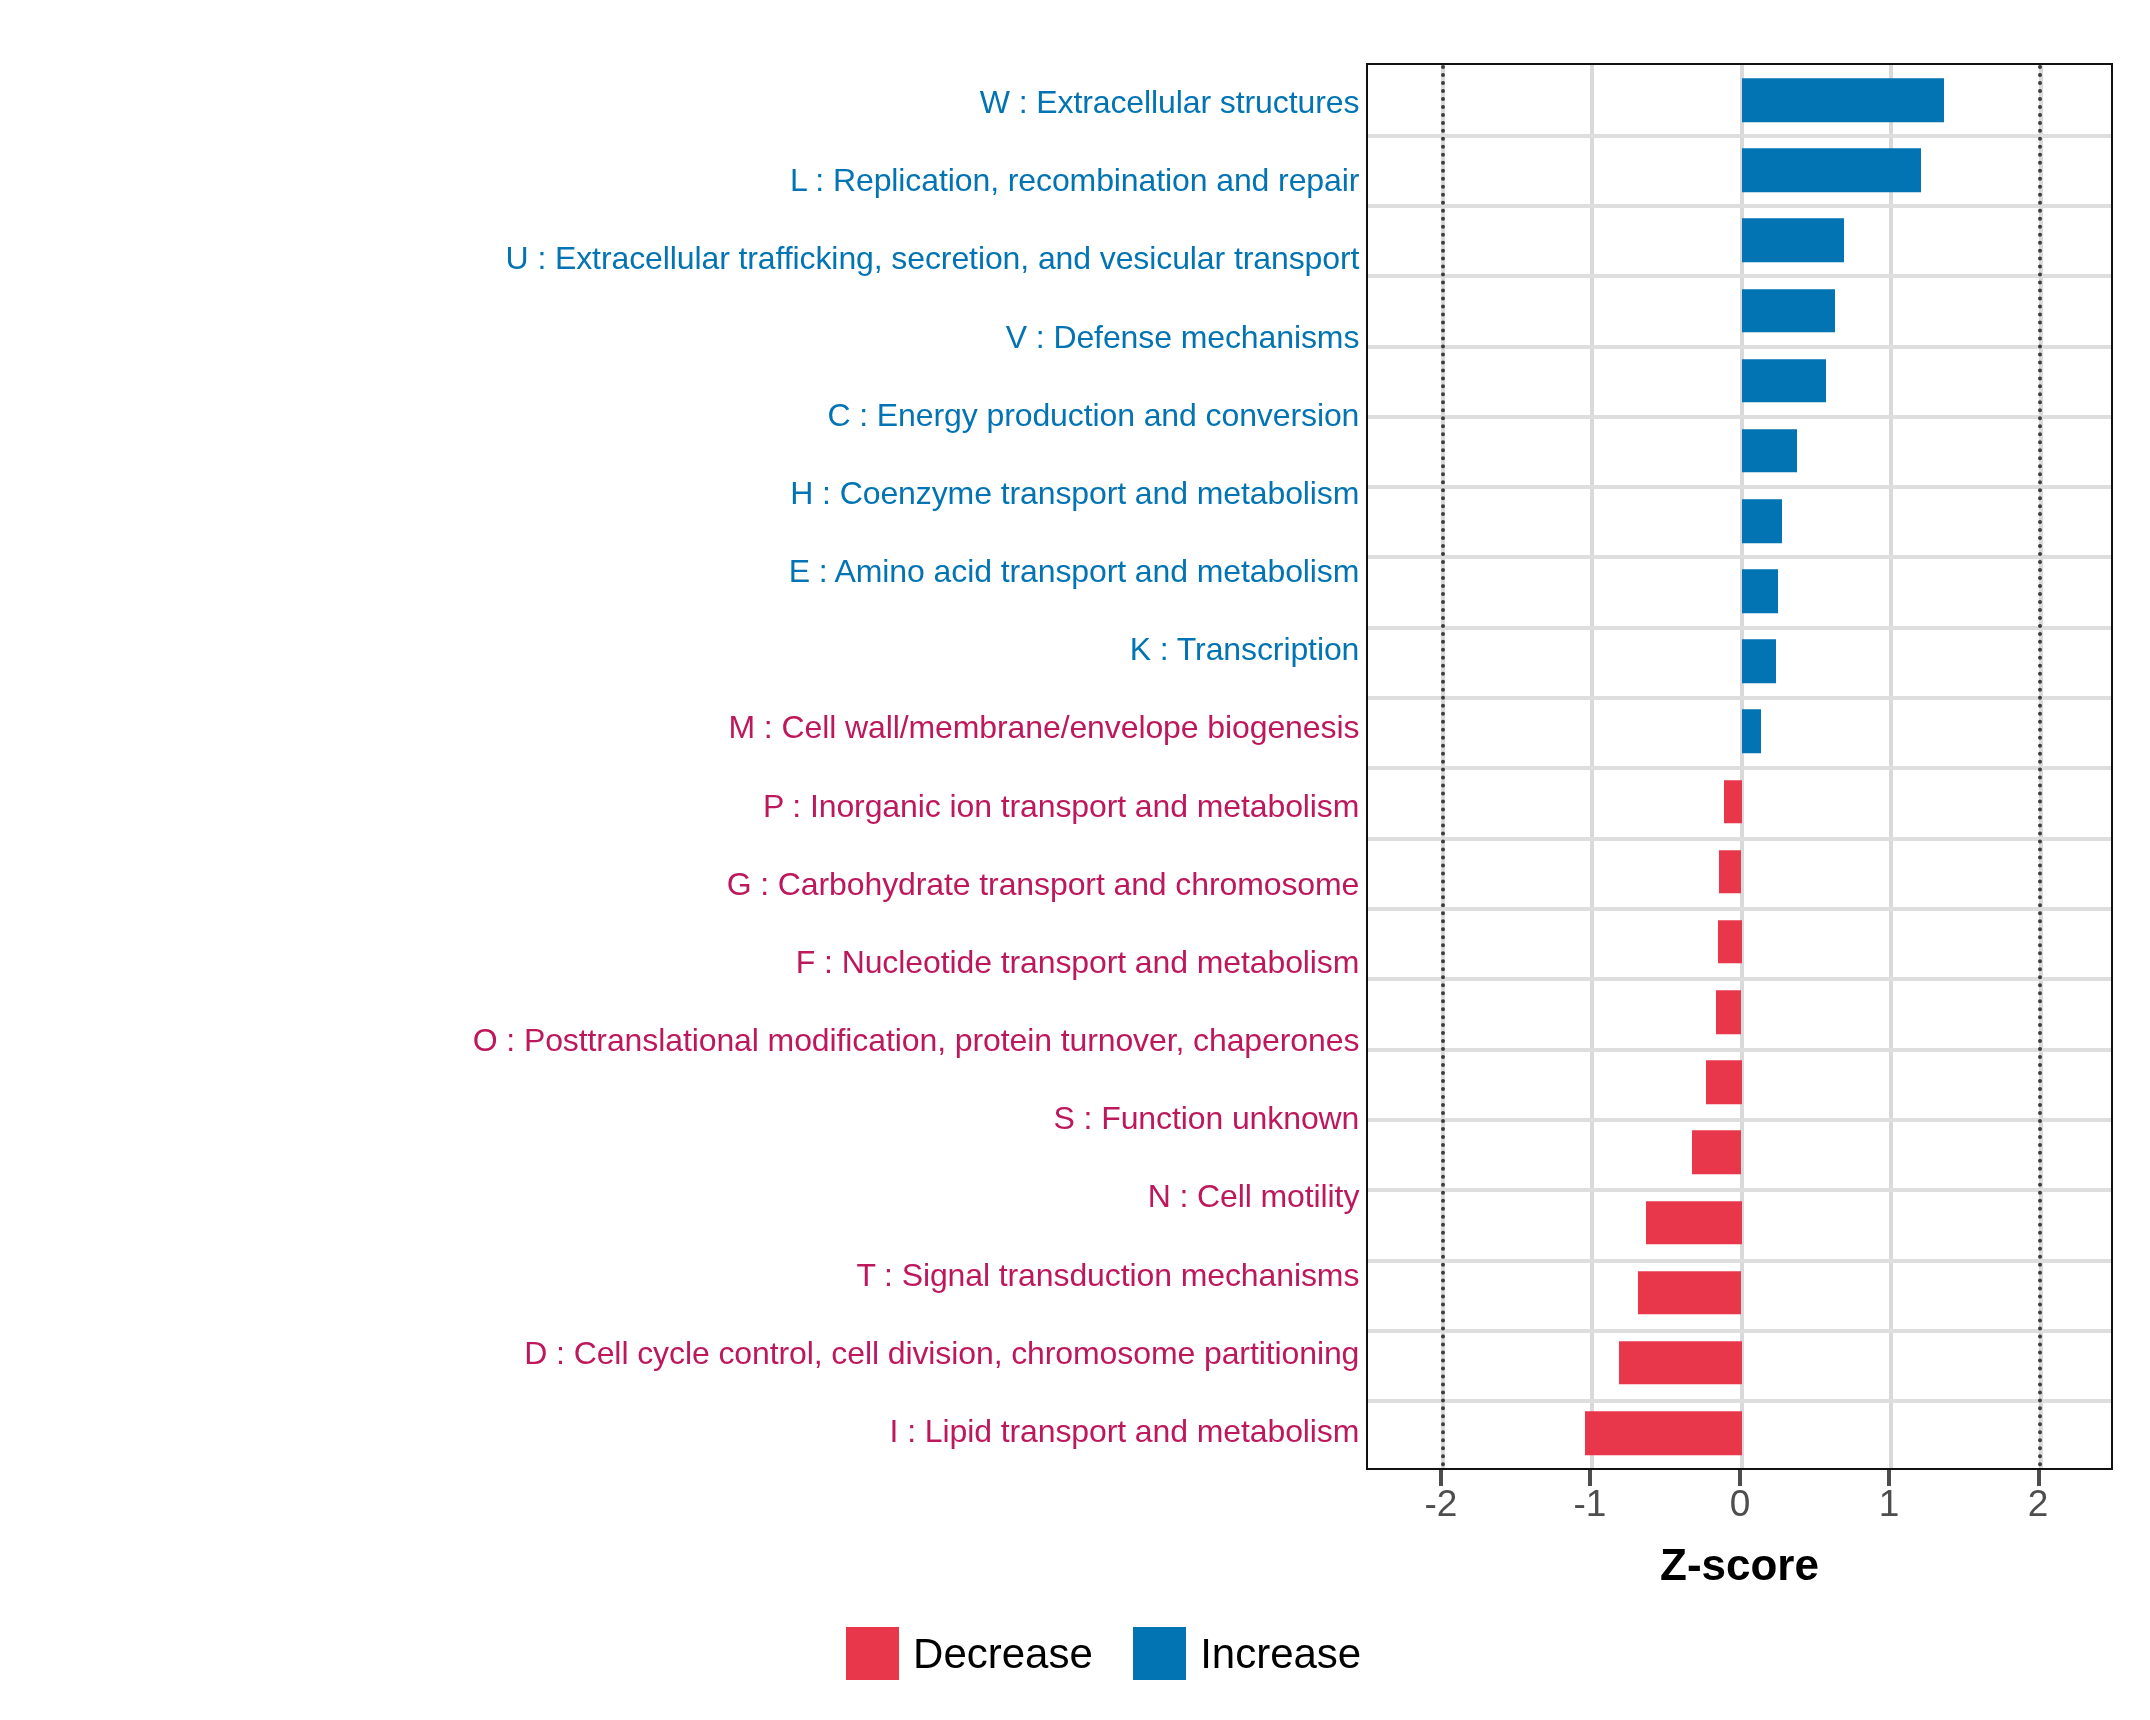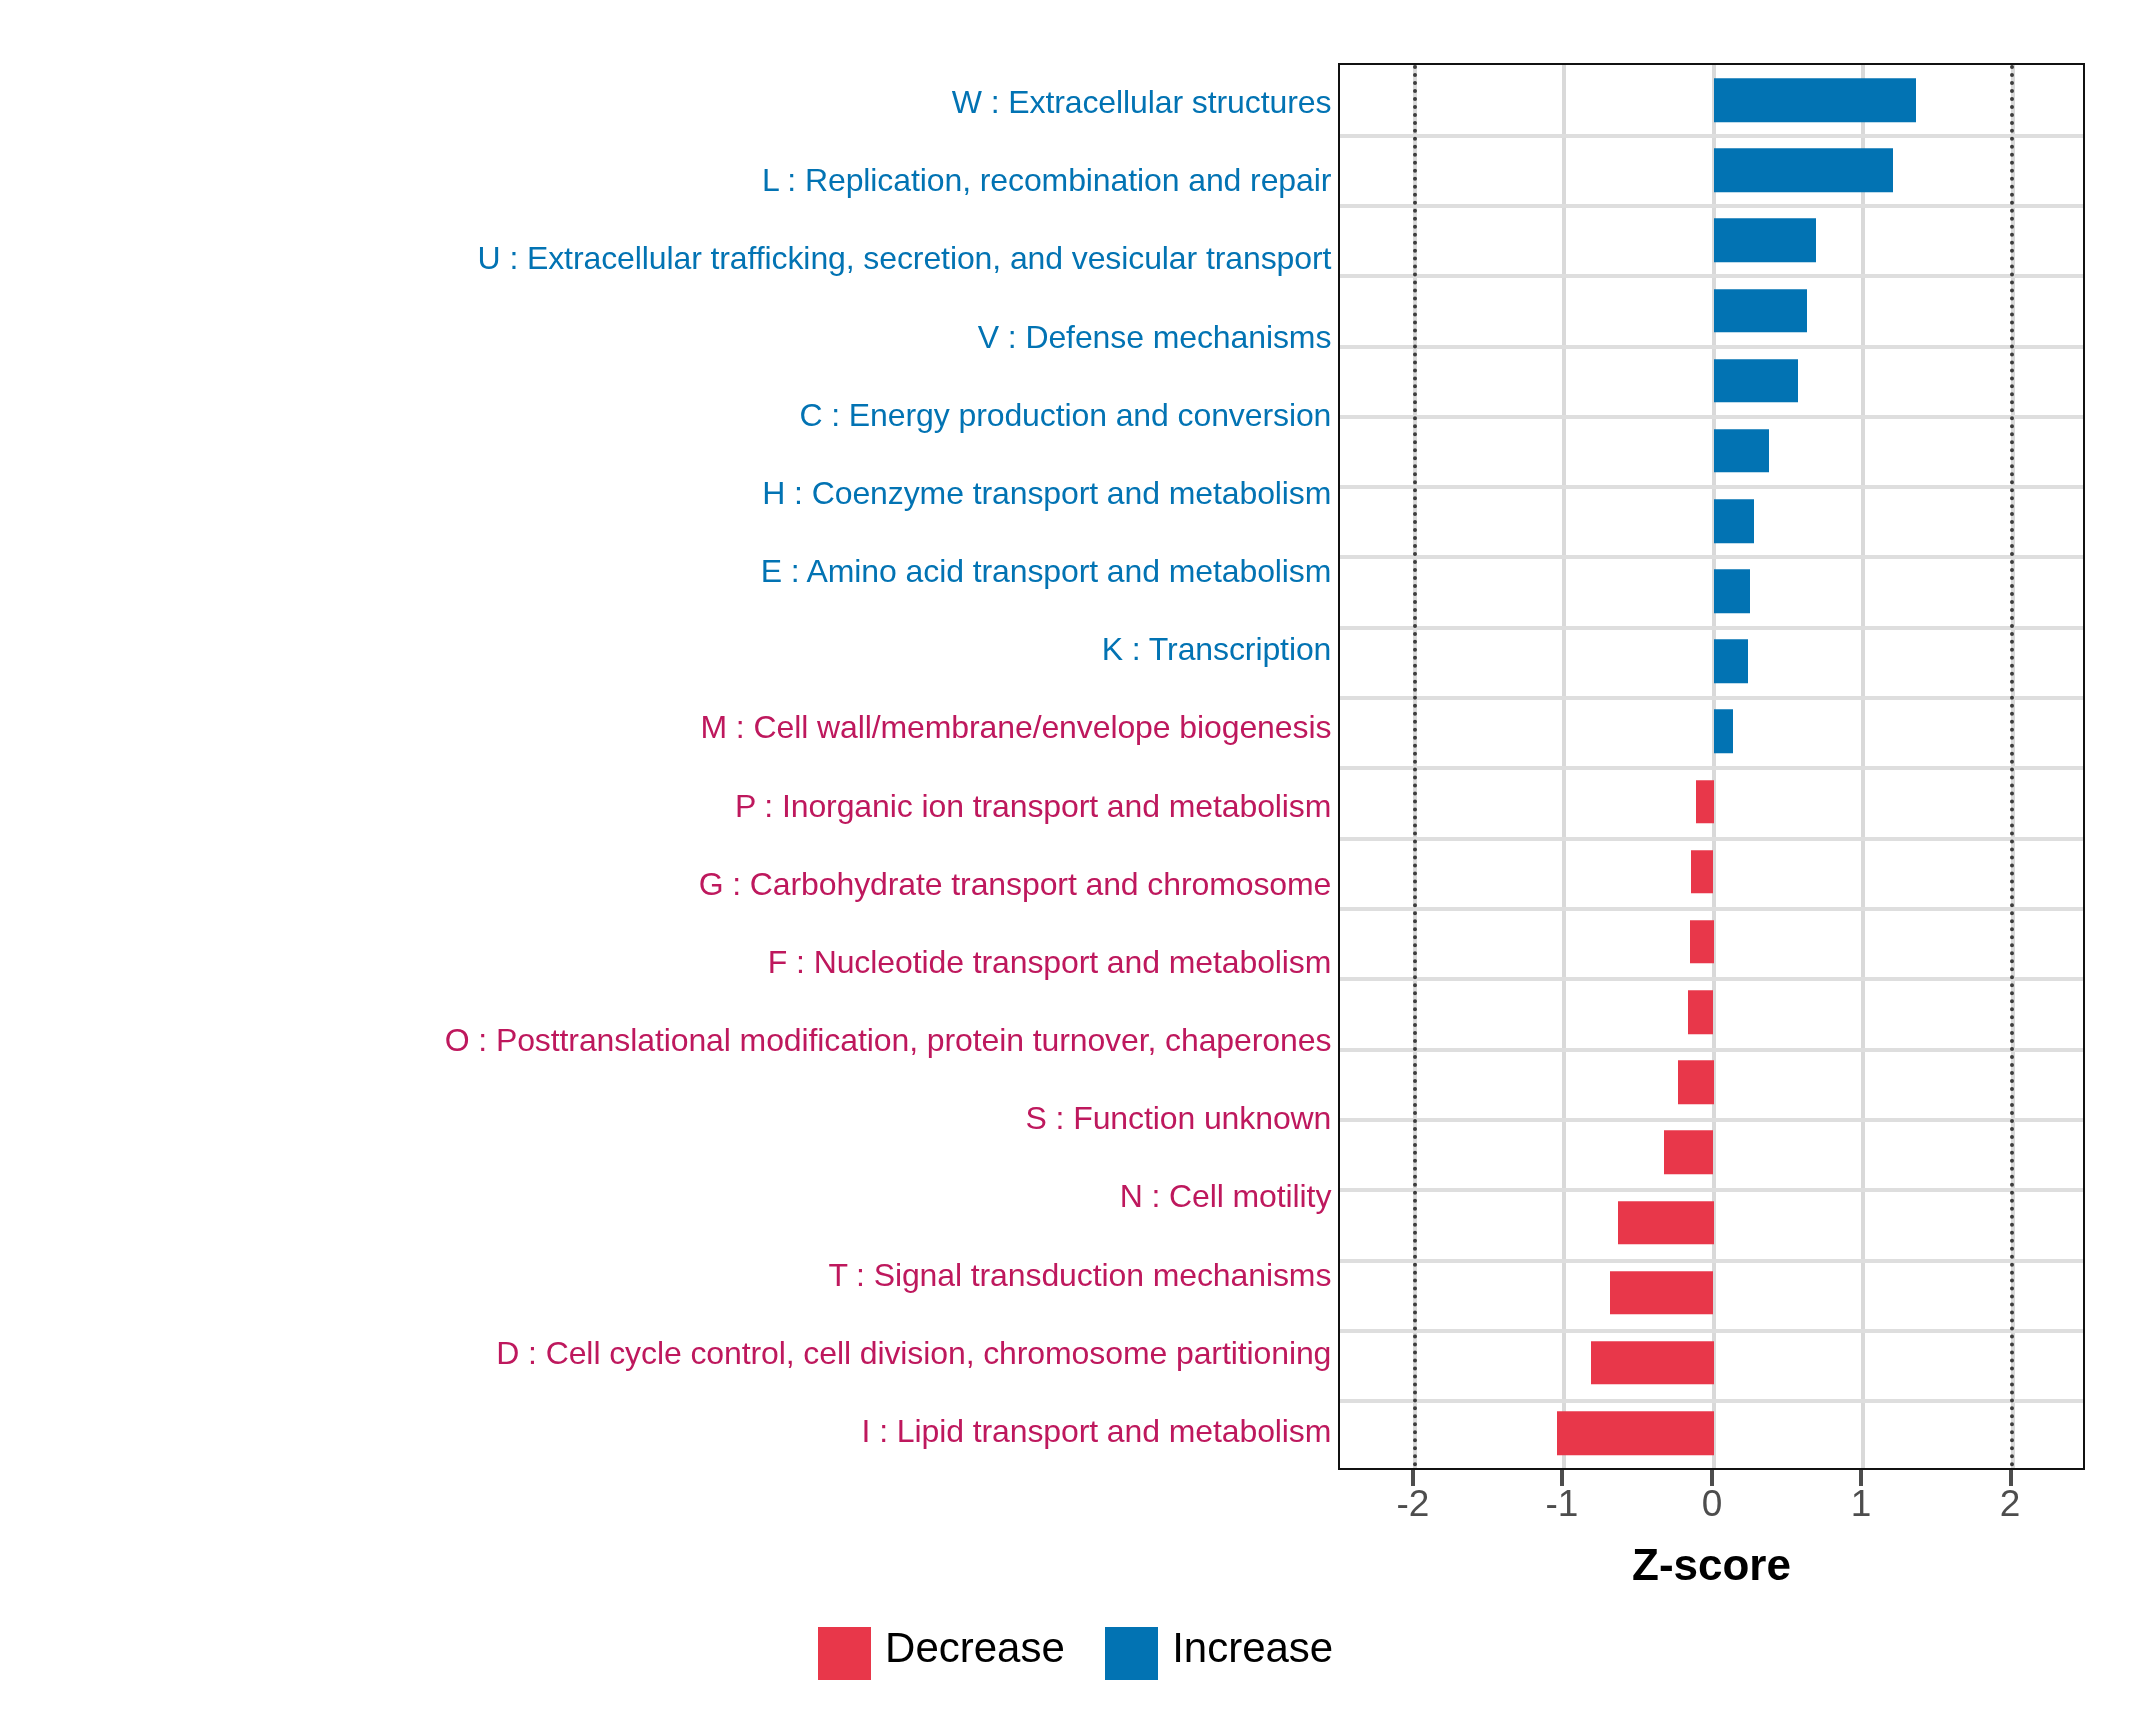--- a/index.html
+++ b/index.html
@@ -1,17 +1,17 @@
 <!DOCTYPE html>
 <html style="font-size:11.5px"><head>
 <meta charset="utf-8">
 <style>
   html,body{margin:0;padding:0;background:#ffffff;}
   body{width:2151px;height:1721px;font-family:"Liberation Sans",sans-serif;overflow:hidden;}
-  #root{position:relative;width:2069px;height:1721px;}
+  #root{position:relative;width:2069px;height:1721px;margin-left:28px;}
 
   
   #labels{
     position:absolute;left:0;top:63px;width:1337px;height:1407px;
     display:flex;flex-direction:column;
   }
   .lbl-row{flex:1 1 0;display:flex;align-items:center;justify-content:flex-end;}
   .lbl-text{
     font-size:32px;line-height:1;white-space:nowrap;padding-right:5.7px;
     letter-spacing:-0.1px;
@@ -46,21 +46,21 @@
   #axistitle{
     position:absolute;left:1338px;top:1543px;width:747px;
     text-align:center;font-size:44px;font-weight:bold;color:#000000;line-height:1;
   }
 
   
   #legend{
     position:absolute;left:0;top:1627px;width:2151px;
     display:flex;justify-content:center;align-items:center;gap:40px;
   }
-  .leg-item{display:flex;gap:14.3px;}
+  .leg-item{display:flex;align-items:center;gap:14.3px;}
   .leg-swatch{width:53px;height:53px;}
   .leg-text{font-size:42px;color:#000;line-height:1;white-space:nowrap;}
 </style>
 </head>
 <body>
 
 <div id="root">
 
   <div id="labels">
       <div class="lbl-row">

